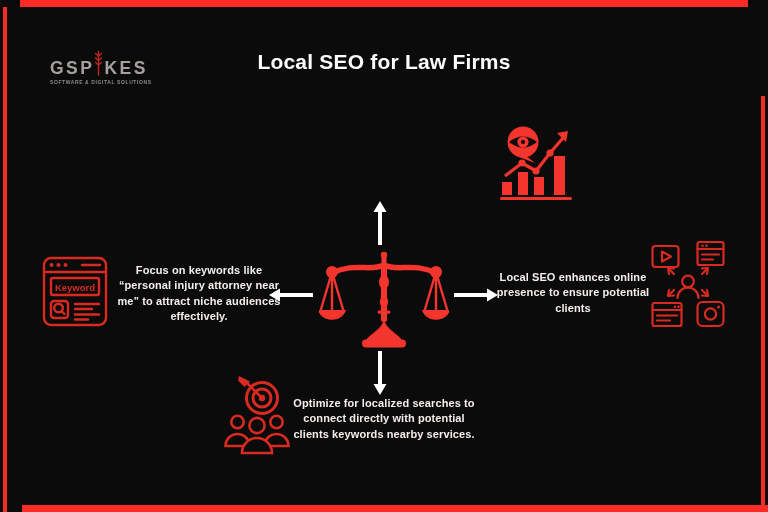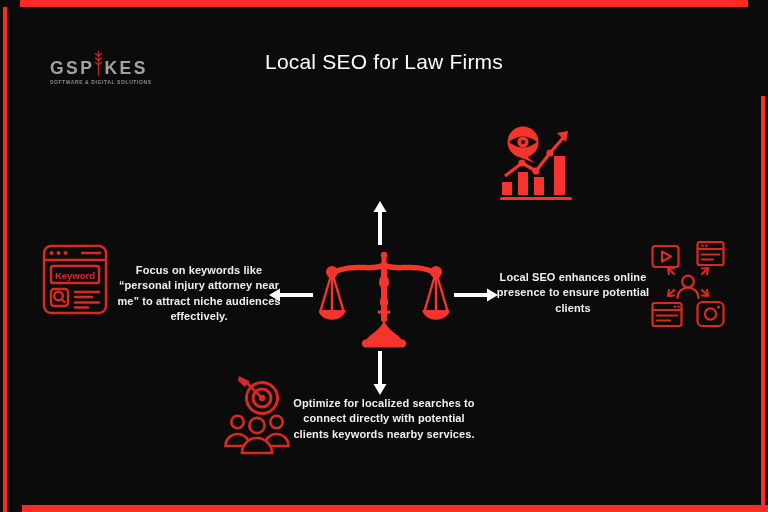--- a/index.html
+++ b/index.html
@@ -12,33 +12,33 @@
   .frame-top    { position:absolute; left:20px;  top:0;      width:728px; height:7px;  background:#fb2b25; }
   .frame-left   { position:absolute; left:3px;   top:7px;    width:4px;   height:505px; background:#fb2b25; }
   .frame-bottom { position:absolute; left:22px;  bottom:0;   width:746px; height:7px;  background:#fb2b25; }
   .frame-right  { position:absolute; right:3px;  top:96px;   width:4px;   height:416px; background:#fb2b25; }
 
   
   .logo { position:absolute; left:50px; top:50px; }
   .logo-row { display:flex; align-items:flex-end; color:#a5a19d; font-size:17.5px; font-weight:bold; letter-spacing:2.5px; line-height:1; }
   .logo-row svg { margin:0 1px 1px 0; }
   .logo-tagline { color:#8f8b87; font-size:5px; letter-spacing:0.6px; font-weight:bold; margin-top:2px; }
-  .page-title { position:absolute; left:0; right:0; top:50px; text-align:center; color:#fdfcfb; font-size:21px; font-weight:normal; letter-spacing:0.2px; }
+  .page-title { position:absolute; left:0; right:0; top:50px; text-align:center; color:#fdfcfb; font-size:21px; font-weight:bold; letter-spacing:0.2px; }
 
   
   .node-text { position:absolute; color:#f2efec; font-weight:bold; font-size:11px; line-height:1.4; text-align:center; letter-spacing:0.1px; }
   .node-text-top    { left:260px; top:151px; width:240px; }
   .node-text-left   { left:113px; top:263px; width:172px; }
   .node-text-right  { left:492px; top:270px; width:162px; }
   .node-text-bottom { left:291px; top:396px; width:186px; }
 
   
   .icon { position:absolute; }
   .icon-analytics { left:498px; top:125px; }
-  .icon-keyword   { left:42px;  top:239px; }
+  .icon-keyword   { left:42px;  top:251px; }
   .icon-channels  { left:651px; top:240px; }
   .icon-target    { left:223px; top:375px; }
   .icon-scales    { left:319px; top:250px; }
 
   .arrow { position:absolute; }
   .arrow-up    { left:372px; top:201px; }
   .arrow-down  { left:372px; top:349px; }
   .arrow-left  { left:269px; top:287px; }
   .arrow-right { left:452px; top:287px; }
 

